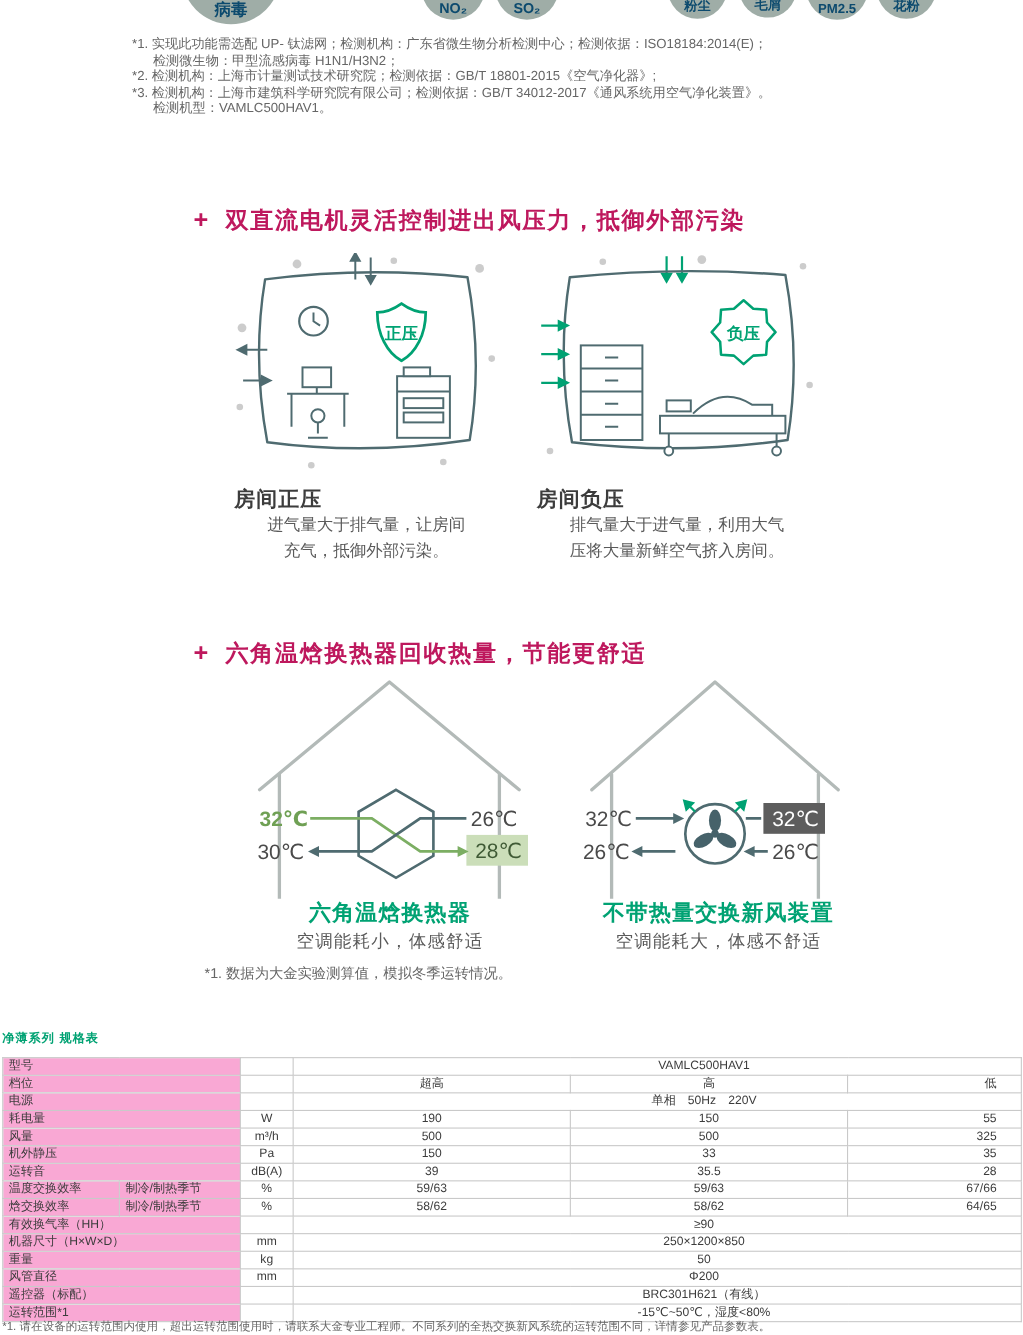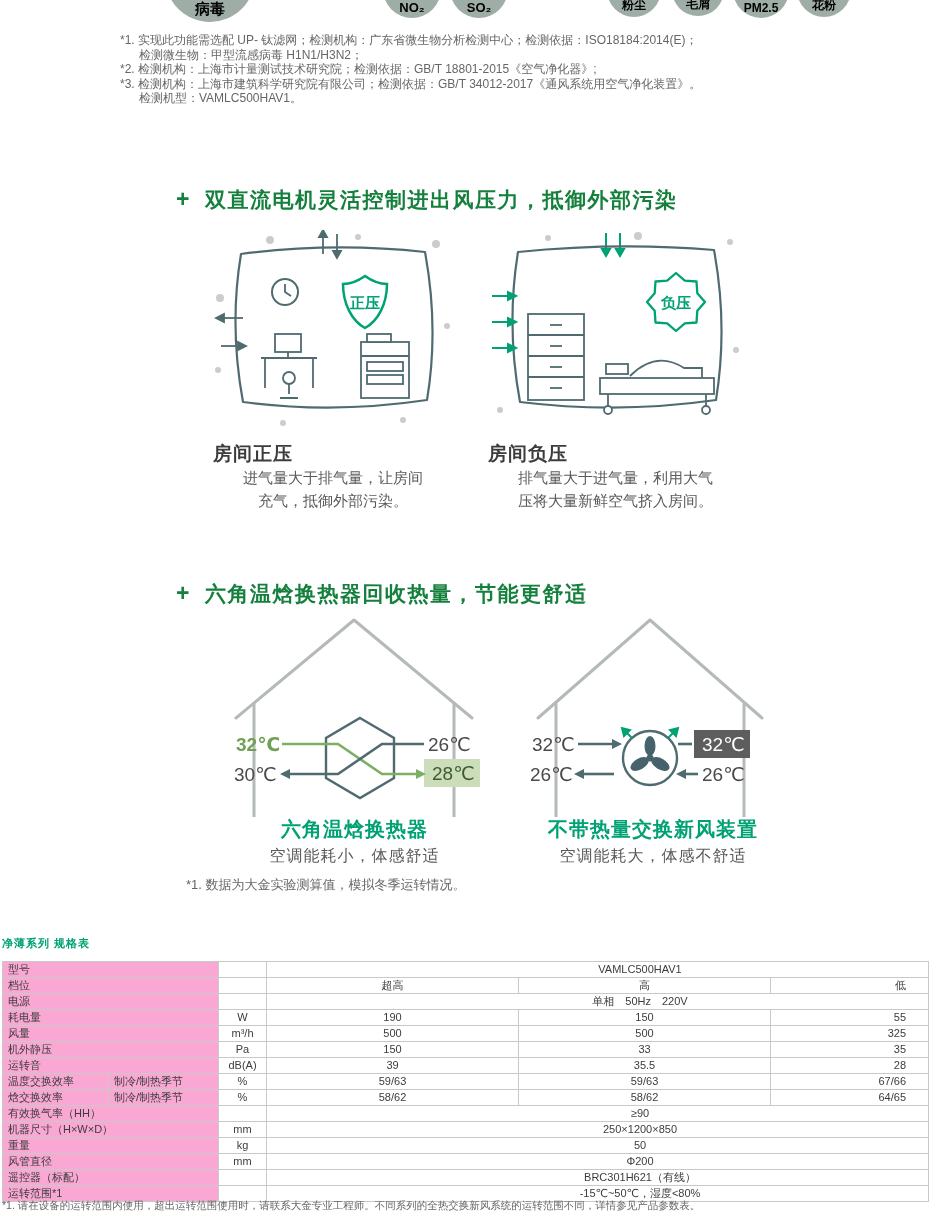--- a/index.html
+++ b/index.html
@@ -3,28 +3,28 @@
 <meta charset="utf-8">
 <style>
   * { margin:0; padding:0; box-sizing:border-box; }
   html,body { background:#ffffff; }
   body { font-family:"Liberation Sans","DejaVu Sans",sans-serif; }
   .page { position:relative; width:930px; height:1214px; background:#fff; overflow:hidden; margin:0 auto; }
   .abs { position:absolute; }
 
   
   .circle { position:absolute; border-radius:50%; background:#9fada7; }
-  .circle span { position:absolute; bottom:3px; left:0; width:100%; text-align:center; color:#000000; font-weight:bold; }
+  .circle span { position:absolute; bottom:3px; left:0; width:100%; text-align:center; color:#0c4a6e; font-weight:bold; }
 
   
   .fn { position:absolute; font-size:12px; color:#666; line-height:14.5px; white-space:nowrap; }
   .fn .ind { padding-left:19px; }
 
   
-  .sec-title { position:absolute; font-size:21px; font-weight:bold; color:#15803d; letter-spacing:1.5px; white-space:nowrap;text-align:center; }
+  .sec-title { position:absolute; font-size:21px; font-weight:bold; color:#be185d; letter-spacing:1.5px; white-space:nowrap;text-align:center; }
   .sec-title .plus { margin-right:14px; font-size:23px; }
 
   .cap-title { position:absolute; text-align:left; font-size:19px; font-weight:bold; color:#3c3c3c; letter-spacing:1px; }
   .cap-desc  { position:absolute; text-align:center; font-size:15px; color:#5a5a5a; line-height:23px; }
   .house-title { position:absolute; text-align:center; font-size:20px; font-weight:bold; color:#00a273; letter-spacing:1px; }
   .house-desc  { position:absolute; text-align:center; font-size:16px; color:#5a5a5a; letter-spacing:1px; }
 
   
   .spec-title { position:absolute; left:2px; top:936px; font-size:11px; font-weight:bold; color:#00a273; letter-spacing:1px; }
   table.spec { position:absolute; left:2px; top:961px; width:926px; border-collapse:collapse; table-layout:fixed; font-size:11px; color:#3c3c3c; }

